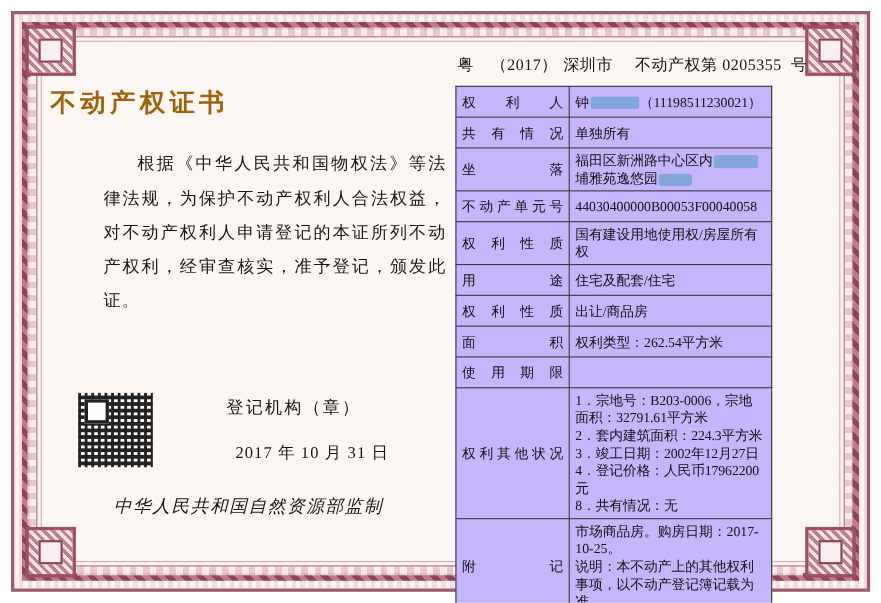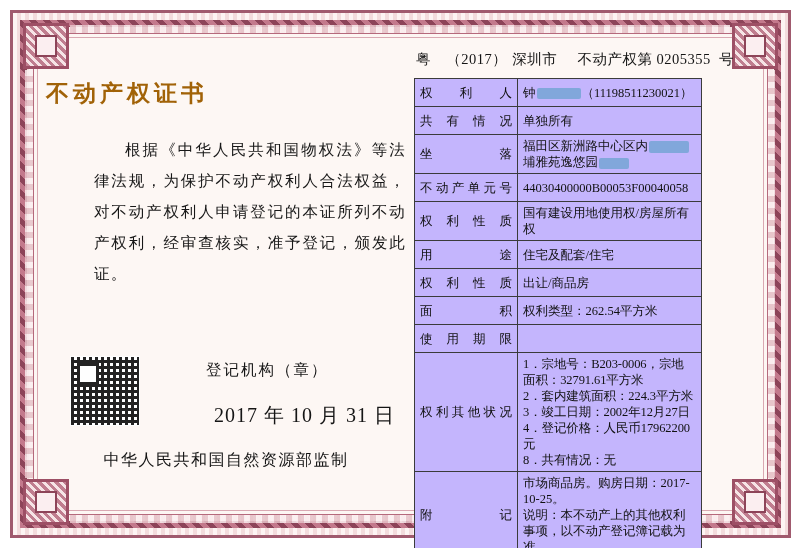--- a/index.html
+++ b/index.html
@@ -155,32 +155,33 @@
   .issuer {
     position: absolute;
     left: 160px; top: 314px;
     font-size: 15.5px;
     letter-spacing: 2px;
     color: #151515;
   }
   .issue-date {
     position: absolute;
     left: 168px; top: 356px;
-    font-size: 20px;
+    font-size: 15px;
     letter-spacing: 1px;
     color: #151515;
   }
   .ministry {
     position: absolute;
     left: 0; top: 404px;
     width: 360px;
     text-align: center;
     font-size: 16px;
     letter-spacing: 1.5px;
     color: #141414;
+    font-style: italic;
   }
 
   
   .right-panel {
     position: absolute;
     left: 410px; top: 46px;
     width: 352px; height: 456px;
   }
   .cert-no-line {
     position: absolute;

